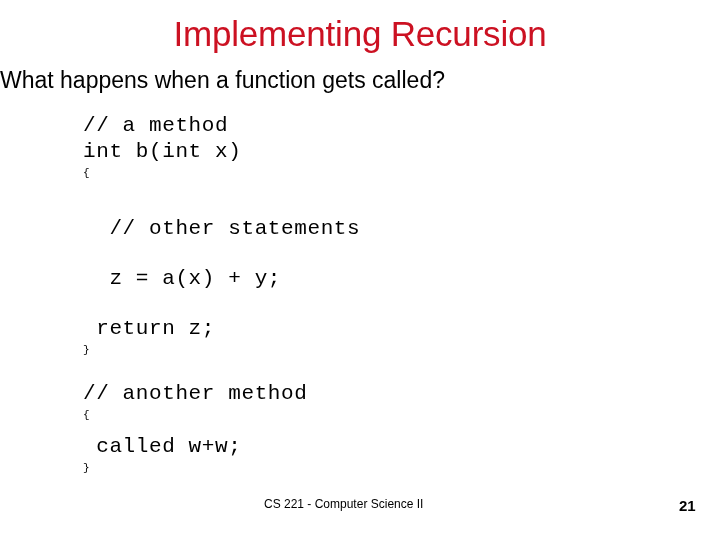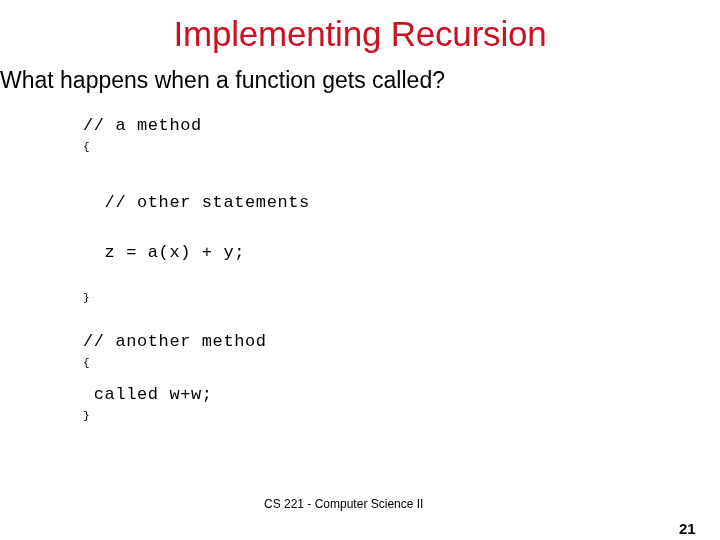--- a/index.html
+++ b/index.html
@@ -60,21 +60,21 @@
     font-family: "Liberation Mono", "DejaVu Sans Mono", monospace;
     color: #000000;
   }
   .code-line {
     white-space: pre;
     font-family: "Liberation Mono", "DejaVu Sans Mono", monospace;
     color: #000000;
   }
   
   .code-line.lg {
-    font-size: 17px;
+    font-size: 21px;
     line-height: 26px;
     letter-spacing: 0.6px;
   }
   
   .code-line.sm {
     font-size: 11px;
     line-height: 17px;
     letter-spacing: 0.3px;
   }
   
@@ -97,52 +97,53 @@
   .page-number {
     position: absolute;
     left: 679px;
     top: 497px;
     font-family: "Liberation Sans", sans-serif;
     font-size: 15px;
     line-height: 18px;
     font-weight: bold;
     color: #000000;
     white-space: nowrap;
-    margin-top: 23px;
   }
 </style>
 </head>
 <body>
 
 <div class="slide">
 
   <div class="slide-title">Implementing Recursion</div>
 
   <div class="slide-subtitle">What happens when a function gets called?</div>
 
   <div class="code-block">
 
     <div class="code-line lg">// a method</div>
 
+    <div class="code-line lg">int b(int x)</div>
 
     <div class="code-line sm">{</div>
 
     <div class="code-gap-sm"></div>
 
 
     <div class="code-gap-md"></div>
 
     <div class="code-line lg">  // other statements</div>
 
     <div class="code-gap-md"></div>
 
     <div class="code-line lg">  z = a(x) + y;</div>
 
     <div class="code-gap-md"></div>
 
+    <div class="code-line lg"> return z;</div>
 
     <div class="code-line sm">}</div>
 
     <div class="code-gap-lg"></div>
 
     <div class="code-line lg">// another method</div>
 
 
     <div class="code-line sm">{</div>
 

